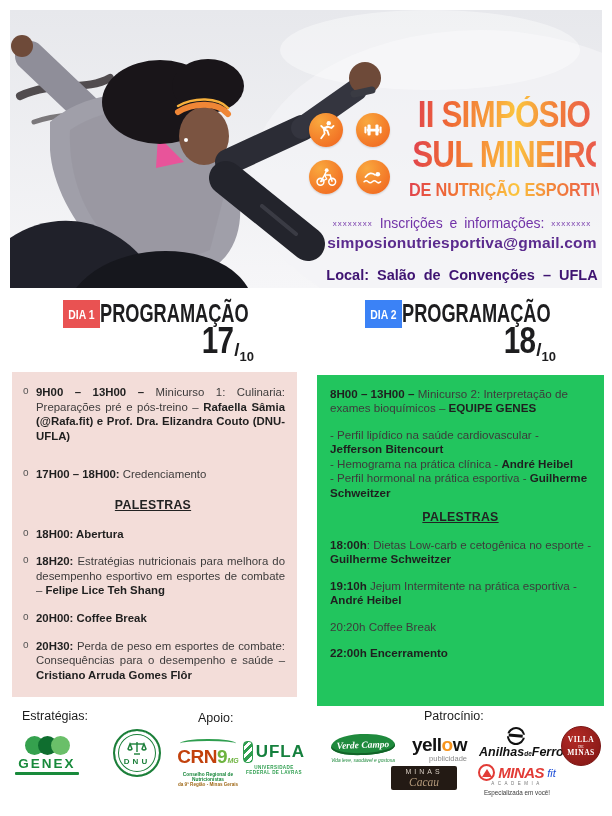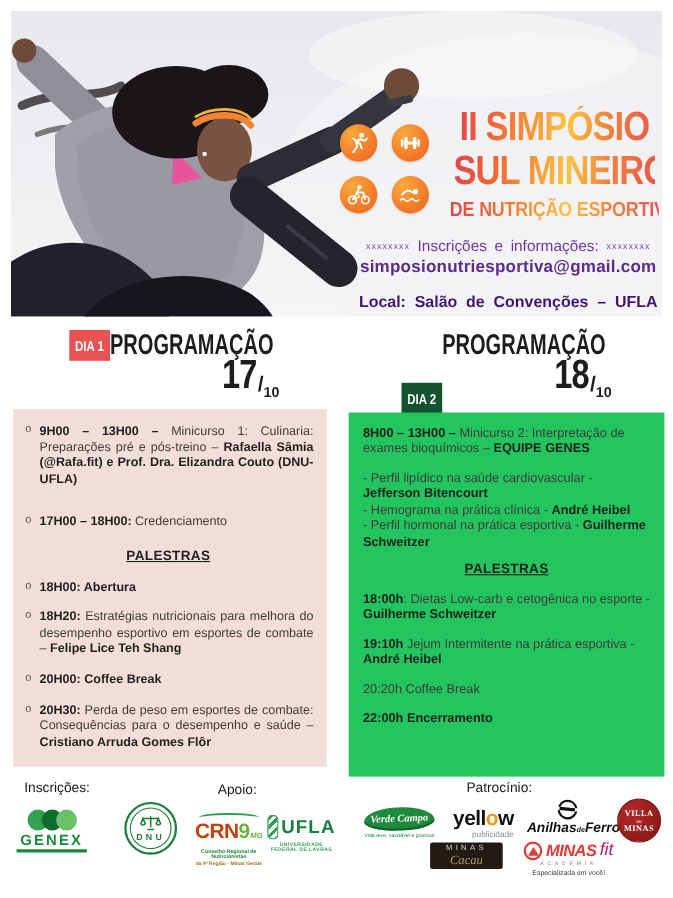--- a/index.html
+++ b/index.html
@@ -34,21 +34,21 @@
   .local { margin-top:15px; font-size:14.5px; font-weight:bold; color:#3f1472; word-spacing:4px; }
 
   
   .day-header { position:absolute; display:flex; }
   .dh1 { left:63px; top:300px; }
   .dh2 { left:365px; top:300px; }
   .day-badge { width:37px; height:28px; display:flex; align-items:center; justify-content:center;
     color:#fff; font-weight:bold; font-size:13px; }
   .day-badge span { transform:scaleX(.8); white-space:nowrap; }
   .badge-red { background:#e95252; }
-  .badge-orange { background:#14532d;margin-top:48px; }
+  .badge-orange { background:#3b82f6; }
   .head-right { position:relative; width:150px; height:66px; }
   .prog { font-size:26px; font-weight:bold; color:#1d1d1f; white-space:nowrap;
     transform:scaleX(.70); transform-origin:left top; letter-spacing:0; line-height:26px; }
   .date-wrap { position:absolute; right:-4px; top:24px; display:flex; align-items:flex-end; color:#1d1d1f; }
   .d-big { font-size:37px; font-weight:bold; line-height:34px; transform:scaleX(.8); transform-origin:right bottom; letter-spacing:-1px; }
   .d-slash { font-size:19px; font-weight:bold; line-height:16px; margin-left:1px; }
   .d-small { font-size:13px; font-weight:bold; line-height:11px; position:relative; top:4px; }
 
   
   .box { position:absolute; overflow:hidden; color:#3d3b3b; }
@@ -131,21 +131,21 @@
   .mcacau .plate { width:66px; height:24px; background:#231a14; border-radius:2px;
     display:flex; flex-direction:column; align-items:center; justify-content:center; }
   .mcacau .l1 { font-size:7px; letter-spacing:3px; color:#d8cfc4; line-height:8px; }
   .mcacau .l2 { font-family:"Liberation Serif", serif; font-style:italic; font-size:11.5px; color:#b3997a; line-height:12px; }
   
   .mfit { left:470px; top:764px; width:94px; }
   .mfit .row { display:flex; align-items:center; justify-content:center; gap:3px; }
   .mfit .ic { width:17px; height:17px; border:2px solid #e23b36; border-radius:50%; display:flex; align-items:flex-end; justify-content:center; }
   .mfit .tri { width:0; height:0; border-left:5px solid transparent; border-right:5px solid transparent; border-bottom:8px solid #e23b36; margin-bottom:2px; }
   .mfit .m { font-size:15px; font-weight:bold; font-style:italic; color:#e23b36; letter-spacing:-.5px; }
-  .mfit .f { font-size:16px; font-style:italic; color:#be185d; }
+  .mfit .f { font-size:11px; font-style:italic; color:#1d4ed8; }
   .mfit .acad { font-size:4.5px; letter-spacing:3.5px; color:#777; margin-top:0; }
   .mfit .tag { font-size:6.3px; color:#3a3a3a; margin-top:3px; }
 </style>
 </head>
 <body>
 
 <div id="poster">
 
   <div class="hero">
     <svg width="592" height="278" viewBox="0 0 592 278">
@@ -320,21 +320,21 @@
     <div class="mb10"><span>- Perfil hormonal na prática esportiva - </span><span class="b">Guilherme Schweitzer</span></div>
     <div class="palestras p2">
       <span>PALESTRAS</span>
     </div>
     <div class="mb12"><span class="b">18:00h</span><span>: Dietas Low-carb e cetogênica no esporte  - </span><span class="b">Guilherme Schweitzer</span></div>
     <div class="mb12"><span class="b">19:10h</span><span> Jejum Intermitente na prática esportiva - </span><span class="b">André Heibel</span></div>
     <div class="mb12"><span>20:20h Coffee Break</span></div>
     <div><span class="b">22:00h Encerramento</span></div>
   </div>
 
-  <div class="f-label lbl-real">Inscrições:</div>
+  <div class="f-label lbl-real">Estratégias:</div>
   <div class="f-label lbl-apoio">Apoio:</div>
   <div class="f-label lbl-patro">Patrocínio:</div>
 
   <div class="logo genex">
     <div class="circles">
       <div class="c c1"></div>
         <div class="c c2"></div>
         <div class="c c3"></div>
     </div>
     <div class="nm">GENEX</div>

